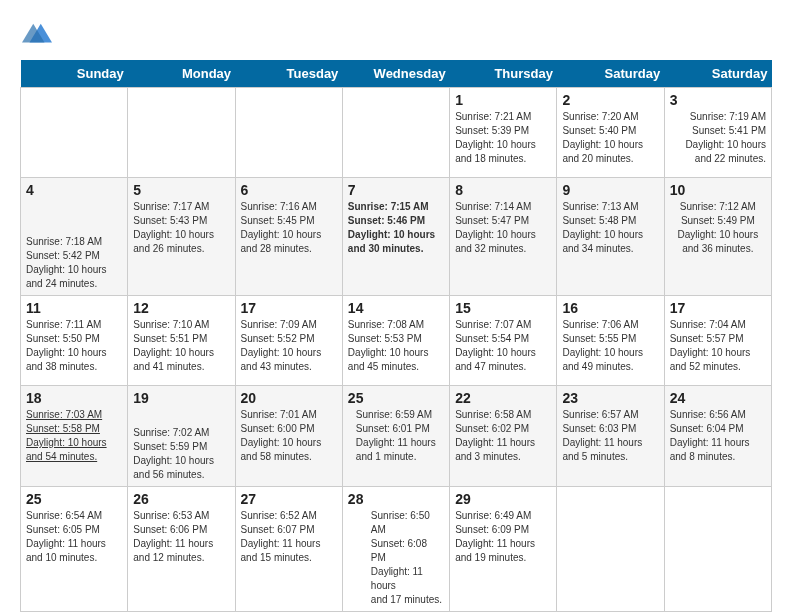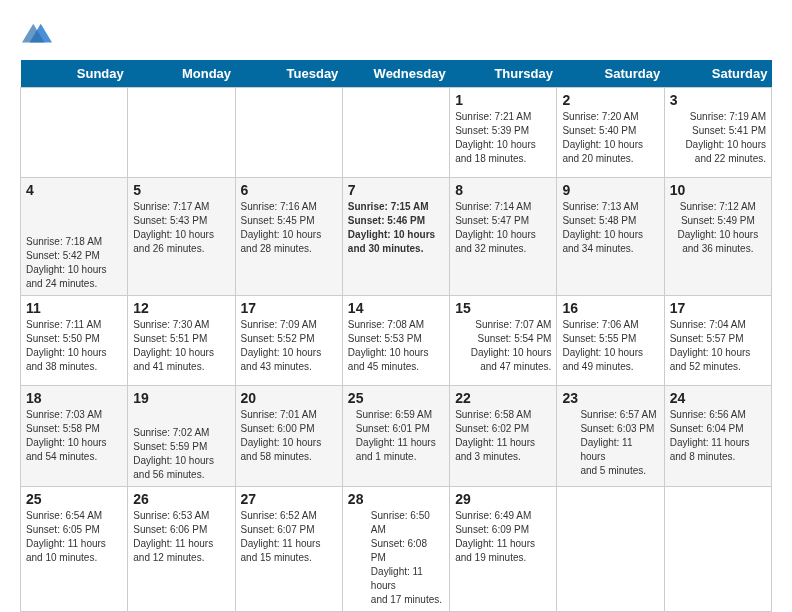--- a/index.html
+++ b/index.html
@@ -203,42 +203,42 @@
       <tr>
         <td>
           <span class="day-num">11</span>
           <div class="day-info" style="white-space: pre-line;">Sunrise: 7:11 AM
 Sunset: 5:50 PM
 Daylight: 10 hours
 and 38 minutes.</div>
         </td>
         <td>
           <span class="day-num">12</span>
-          <div class="day-info" style="white-space: pre-line;">Sunrise: 7:30 AM
+          <div class="day-info" style="white-space: pre-line;">Sunrise: 7:10 AM
 Sunset: 5:51 PM
 Daylight: 10 hours
 and 41 minutes.</div>
         </td>
         <td>
           <span class="day-num">17</span>
           <div class="day-info" style="white-space: pre-line;">Sunrise: 7:09 AM
 Sunset: 5:52 PM
 Daylight: 10 hours
 and 43 minutes.</div>
         </td>
         <td>
           <span class="day-num">14</span>
           <div class="day-info" style="white-space: pre-line;">Sunrise: 7:08 AM
 Sunset: 5:53 PM
 Daylight: 10 hours
 and 45 minutes.</div>
         </td>
         <td>
           <span class="day-num">15</span>
-          <div class="day-info" style="white-space: pre-line; text-align: right;">Sunrise: 7:07 AM
+          <div class="day-info" style="white-space: pre-line;">Sunrise: 7:07 AM
 Sunset: 5:54 PM
 Daylight: 10 hours
 and 47 minutes.</div>
         </td>
         <td>
           <span class="day-num">16</span>
           <div class="day-info" style="white-space: pre-line;">Sunrise: 7:06 AM
 Sunset: 5:55 PM
 Daylight: 10 hours
 and 49 minutes.</div>
@@ -247,21 +247,21 @@
           <span class="day-num">17</span>
           <div class="day-info" style="white-space: pre-line;">Sunrise: 7:04 AM
 Sunset: 5:57 PM
 Daylight: 10 hours
 and 52 minutes.</div>
         </td>
       </tr>
       <tr>
         <td>
           <span class="day-num">18</span>
-          <div class="day-info" style="white-space: pre-line;">Sunrise: 7:03 AM
+          <div class="day-info" style="white-space: pre-line; text-decoration: underline;">Sunrise: 7:03 AM
 Sunset: 5:58 PM
 Daylight: 10 hours
 and 54 minutes.</div>
         </td>
         <td>
           <span class="day-num">19</span>
           <div class="day-info" style="white-space: pre-line; margin-top: 20px;">Sunrise: 7:02 AM
 Sunset: 5:59 PM
 Daylight: 10 hours
 and 56 minutes.</div>
@@ -282,21 +282,21 @@
         </td>
         <td>
           <span class="day-num">22</span>
           <div class="day-info" style="white-space: pre-line;">Sunrise: 6:58 AM
 Sunset: 6:02 PM
 Daylight: 11 hours
 and 3 minutes.</div>
         </td>
         <td>
           <span class="day-num">23</span>
-          <div class="day-info" style="white-space: pre-line; margin-left: 18px;">Sunrise: 6:57 AM
+          <div class="day-info" style="white-space: pre-line;">Sunrise: 6:57 AM
 Sunset: 6:03 PM
 Daylight: 11 hours
 and 5 minutes.</div>
         </td>
         <td>
           <span class="day-num">24</span>
           <div class="day-info" style="white-space: pre-line;">Sunrise: 6:56 AM
 Sunset: 6:04 PM
 Daylight: 11 hours
 and 8 minutes.</div>

